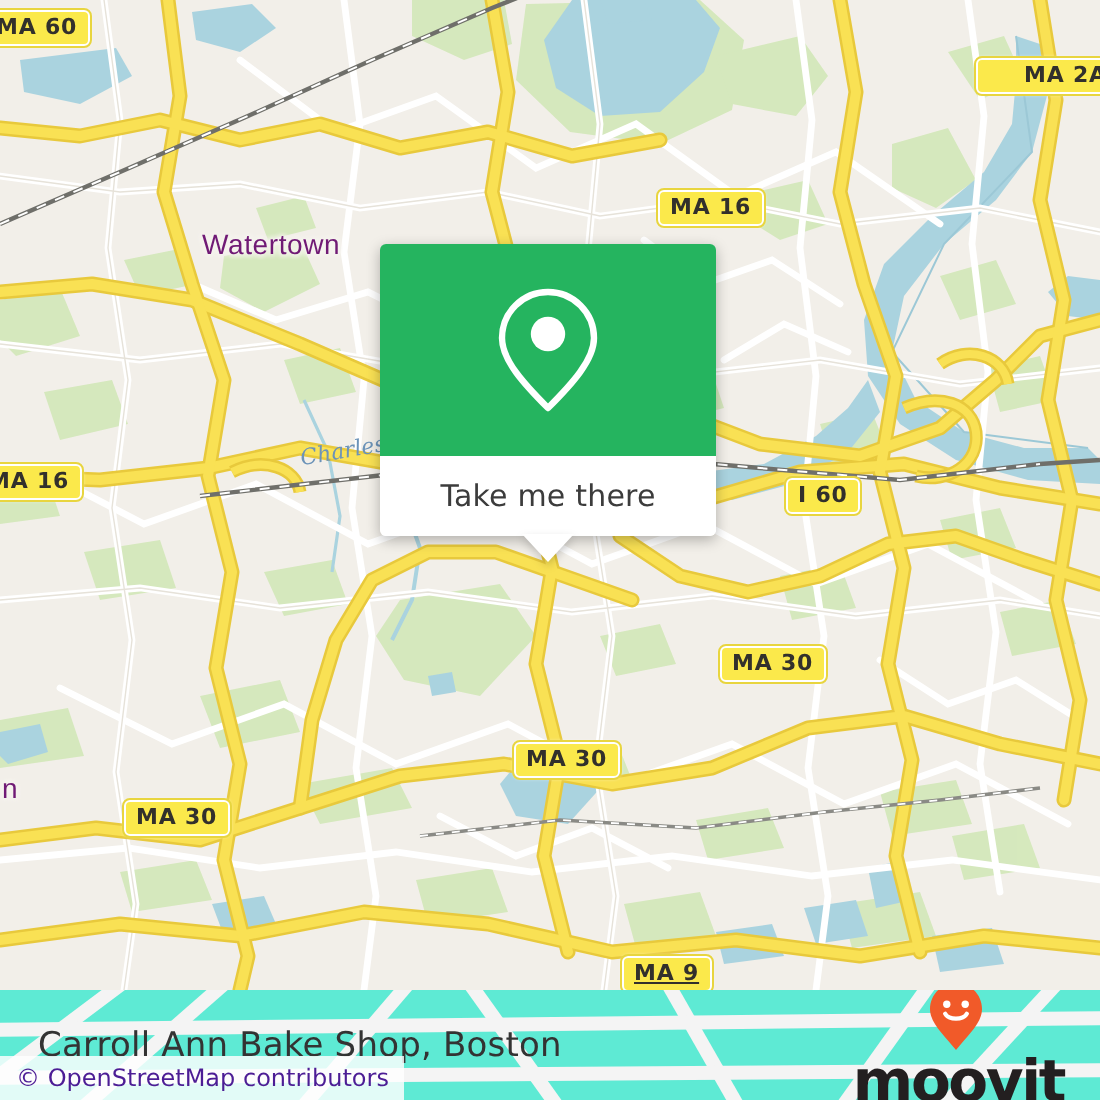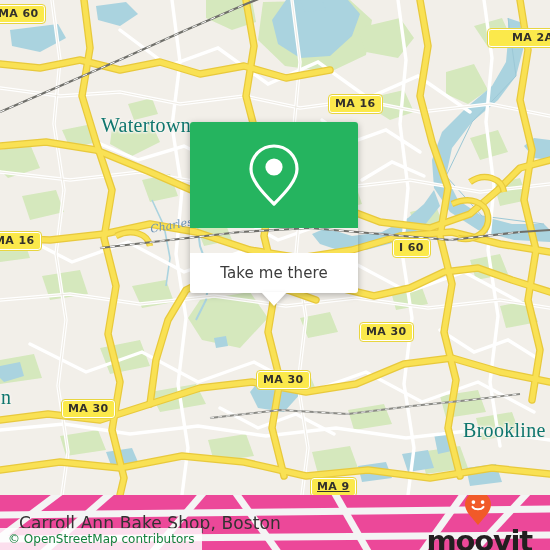--- a/index.html
+++ b/index.html
@@ -25,23 +25,23 @@
     width: 550px;
     height: 495px;
     overflow: hidden;
     background: #f2efe9;
   }
   #map svg { display: block; }
 
   
   .place-label {
     position: absolute;
-    color: #0f766e;
-    font-family: Liberation Serif, serif;
-    font-size: 20px;
+    color: #701a75;
+    font-family: Liberation Sans, sans-serif;
+    font-size: 14px;
     letter-spacing: .3px;
     white-space: nowrap;
     text-shadow:
        1px  1px 2px #f6f4ef,  -1px  1px 2px #f6f4ef,
        1px -1px 2px #f6f4ef,  -1px -1px 2px #f6f4ef,
        0 0 3px #f6f4ef;
     pointer-events: none;
   }
   .water-label {
     position: absolute;
@@ -90,21 +90,20 @@
     justify-content: center;
   }
   #popup-bottom {
     background: #ffffff;
     height: 40px;
     border-radius: 0 0 3px 3px;
     display: flex;
     align-items: center;
     justify-content: center;
     position: relative;
-    margin-top: 25px;
   }
   #popup-label {
     color: #3c3c3c;
     font-family: "DejaVu Sans", sans-serif;
     font-size: 15px;
     letter-spacing: .1px;
   }
   #popup-tail {
     position: absolute;
     left: 50%;
@@ -120,35 +119,35 @@
   
   #attribution {
     position: absolute;
     left: 0;
     bottom: 0;
     height: 22px;
     padding: 0 8px 0 8px;
     display: flex;
     align-items: center;
     background: rgba(255,255,255,.82);
-    color: #15803d;
+    color: #4c1d95;
     font-family: "DejaVu Sans", sans-serif;
     font-size: 12px;
     z-index: 45;
     white-space: nowrap;
   }
 
   
   #footer {
     position: absolute;
     left: 0;
     top: 495px;
     width: 550px;
     height: 55px;
-    background: #ec4899;
+    background: #5eead4;
     overflow: hidden;
   }
   #footer-watermark {
     position: absolute;
     left: 0; top: 0;
     width: 550px; height: 55px;
     opacity: 1;
   }
   #footer-title {
     position: absolute;
@@ -343,21 +342,20 @@
           <path d="M100 248 L170 240 L240 232 L310 228 L380 234 L450 240 L520 232 L550 230" stroke="#6f6f6a" stroke-width="2.2" fill="none"></path>
           <path d="M100 248 L170 240 L240 232 L310 228 L380 234 L450 240 L520 232" stroke="#ffffff" stroke-width="1" stroke-dasharray="5 5" fill="none"></path>
           <path d="M210 418 L280 410 L348 414 L412 406 L470 400 L520 394" stroke="#8a8a85" stroke-width="1.8" fill="none"></path>
           <path d="M210 418 L280 410 L348 414 L412 406 L470 400 L520 394" stroke="#ffffff" stroke-width="0.9" stroke-dasharray="4 4" fill="none"></path>
         </g>
 
       </g>
     </svg>
 
     <div class="place-label" style="left:101px; top:114px;">Watertown</div>
-    <div class="place-label" style="left:463px; top:419px;">Brookline</div>
     <div class="place-label" style="left:1px; top:386px;">n</div>
 
     <div class="water-label" style="left:150px; top:219px; transform:rotate(-10deg);">Charles</div>
 
     <div class="shield" style="left:-8px;  top:5px;">MA 60</div>
     <div class="shield" style="left:488px; top:29px;padding-left:23px;">MA 2A</div>
     <div class="shield" style="left:329px; top:95px;">MA 16</div>
     <div class="shield" style="left:-12px; top:232px;">MA 16</div>
     <div class="shield" style="left:393px; top:239px;">I 60</div>
     <div class="shield" style="left:360px; top:323px;">MA 30</div>

